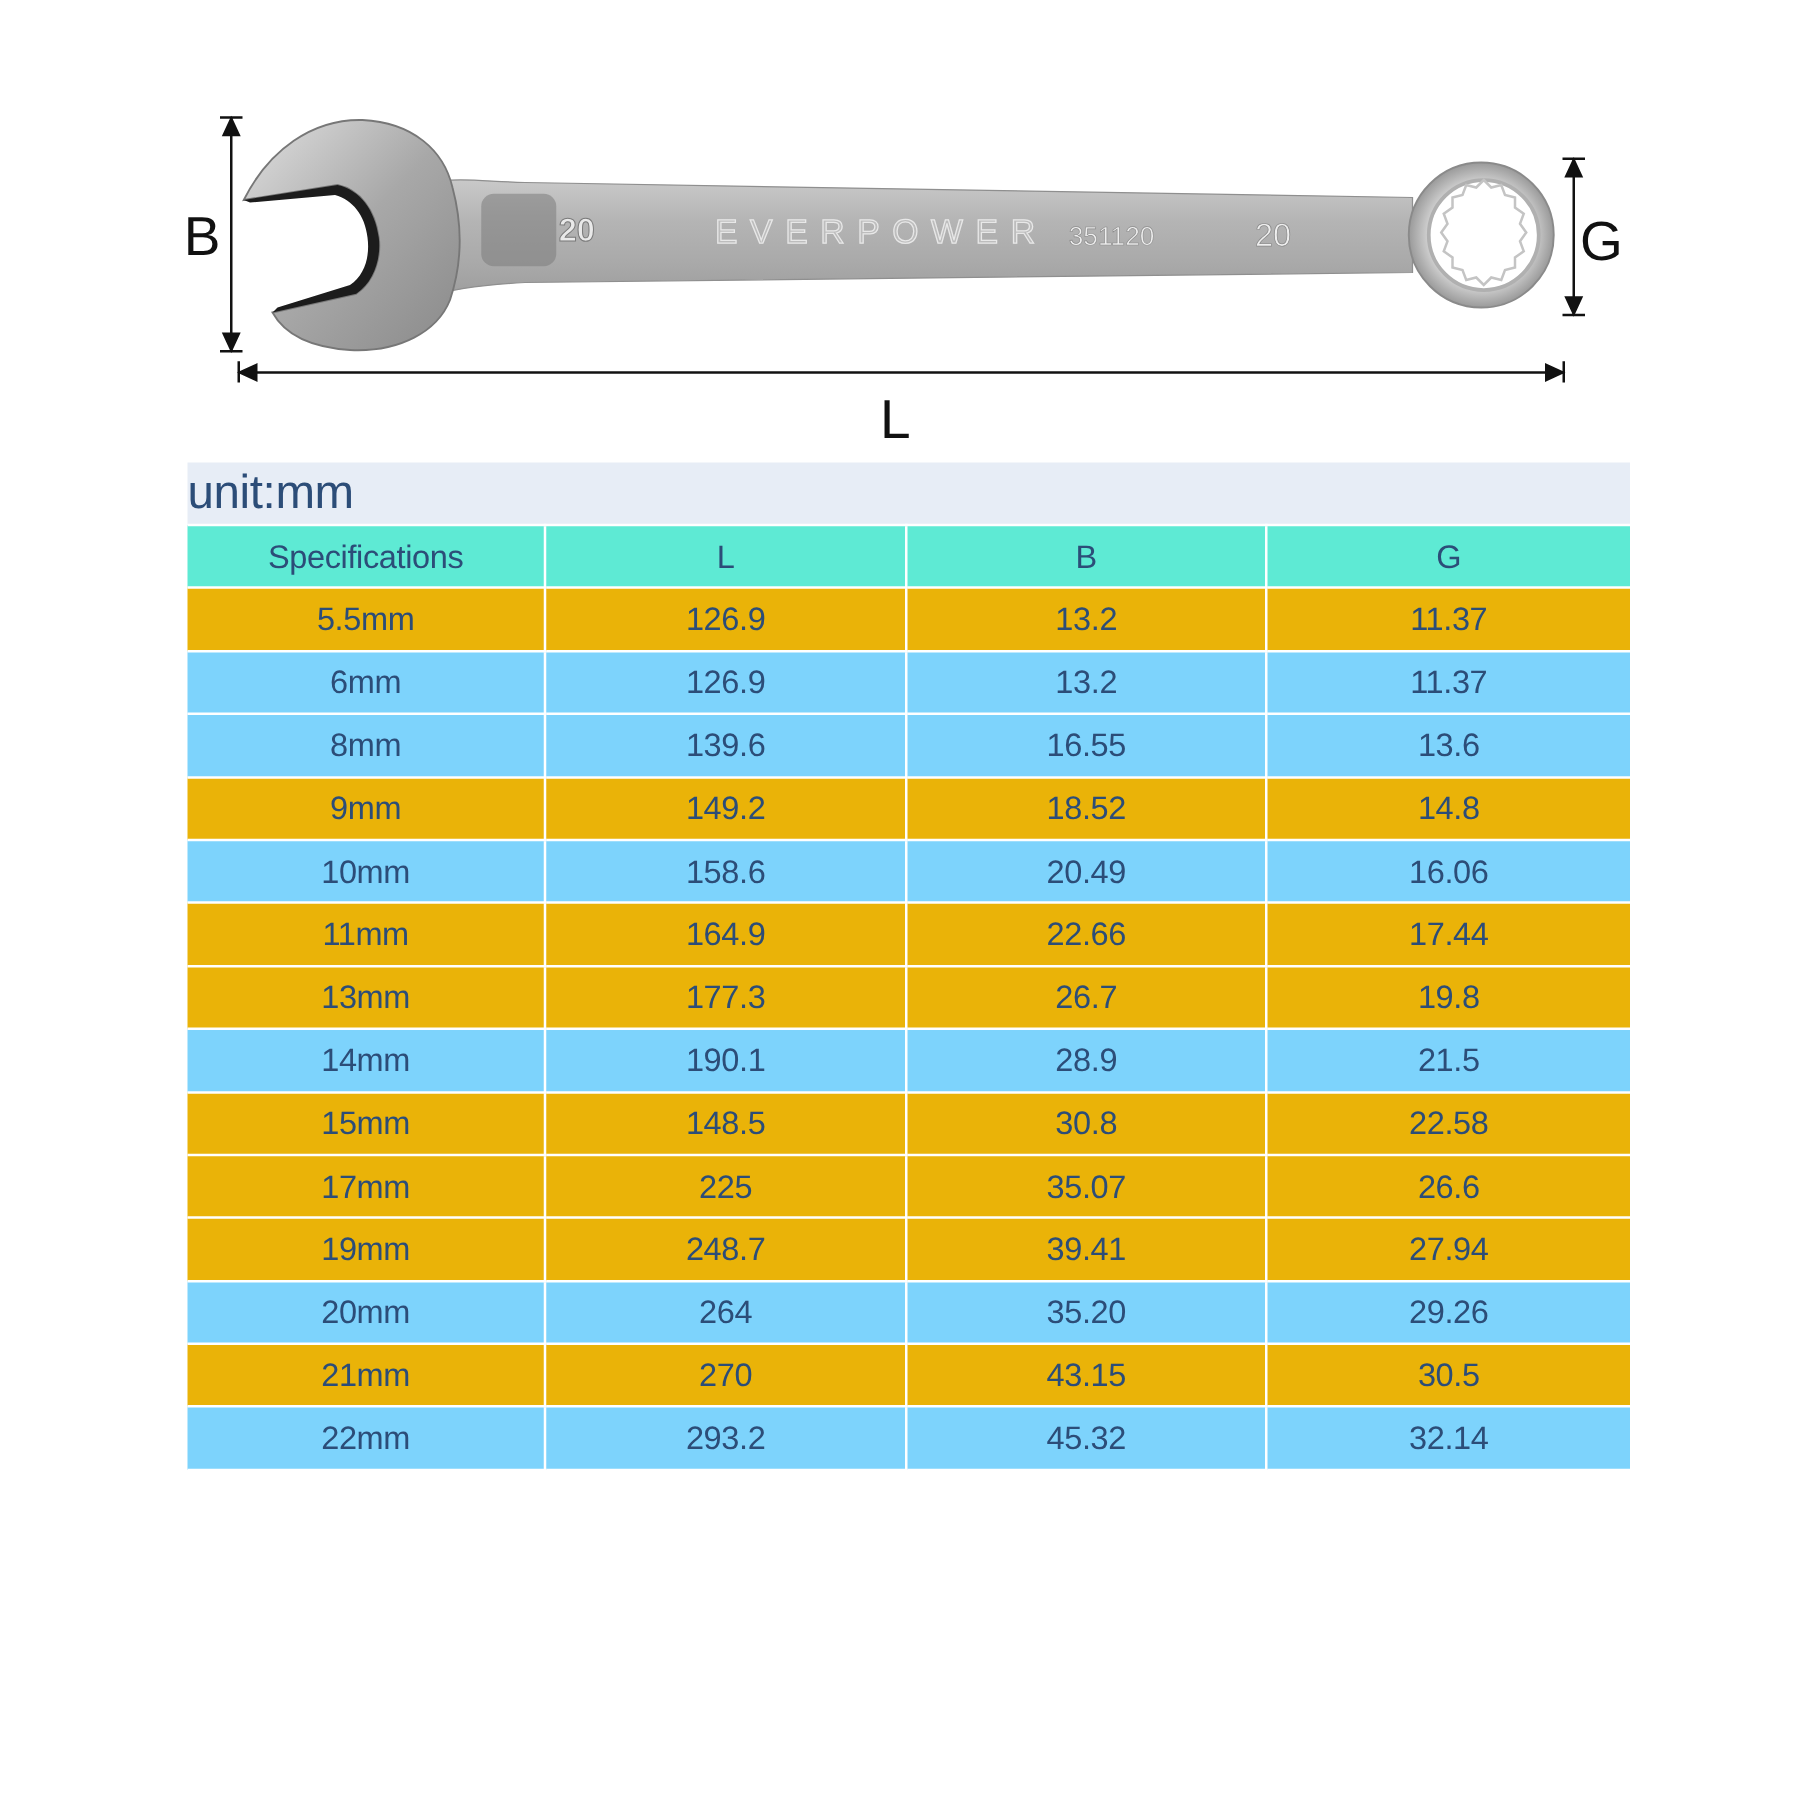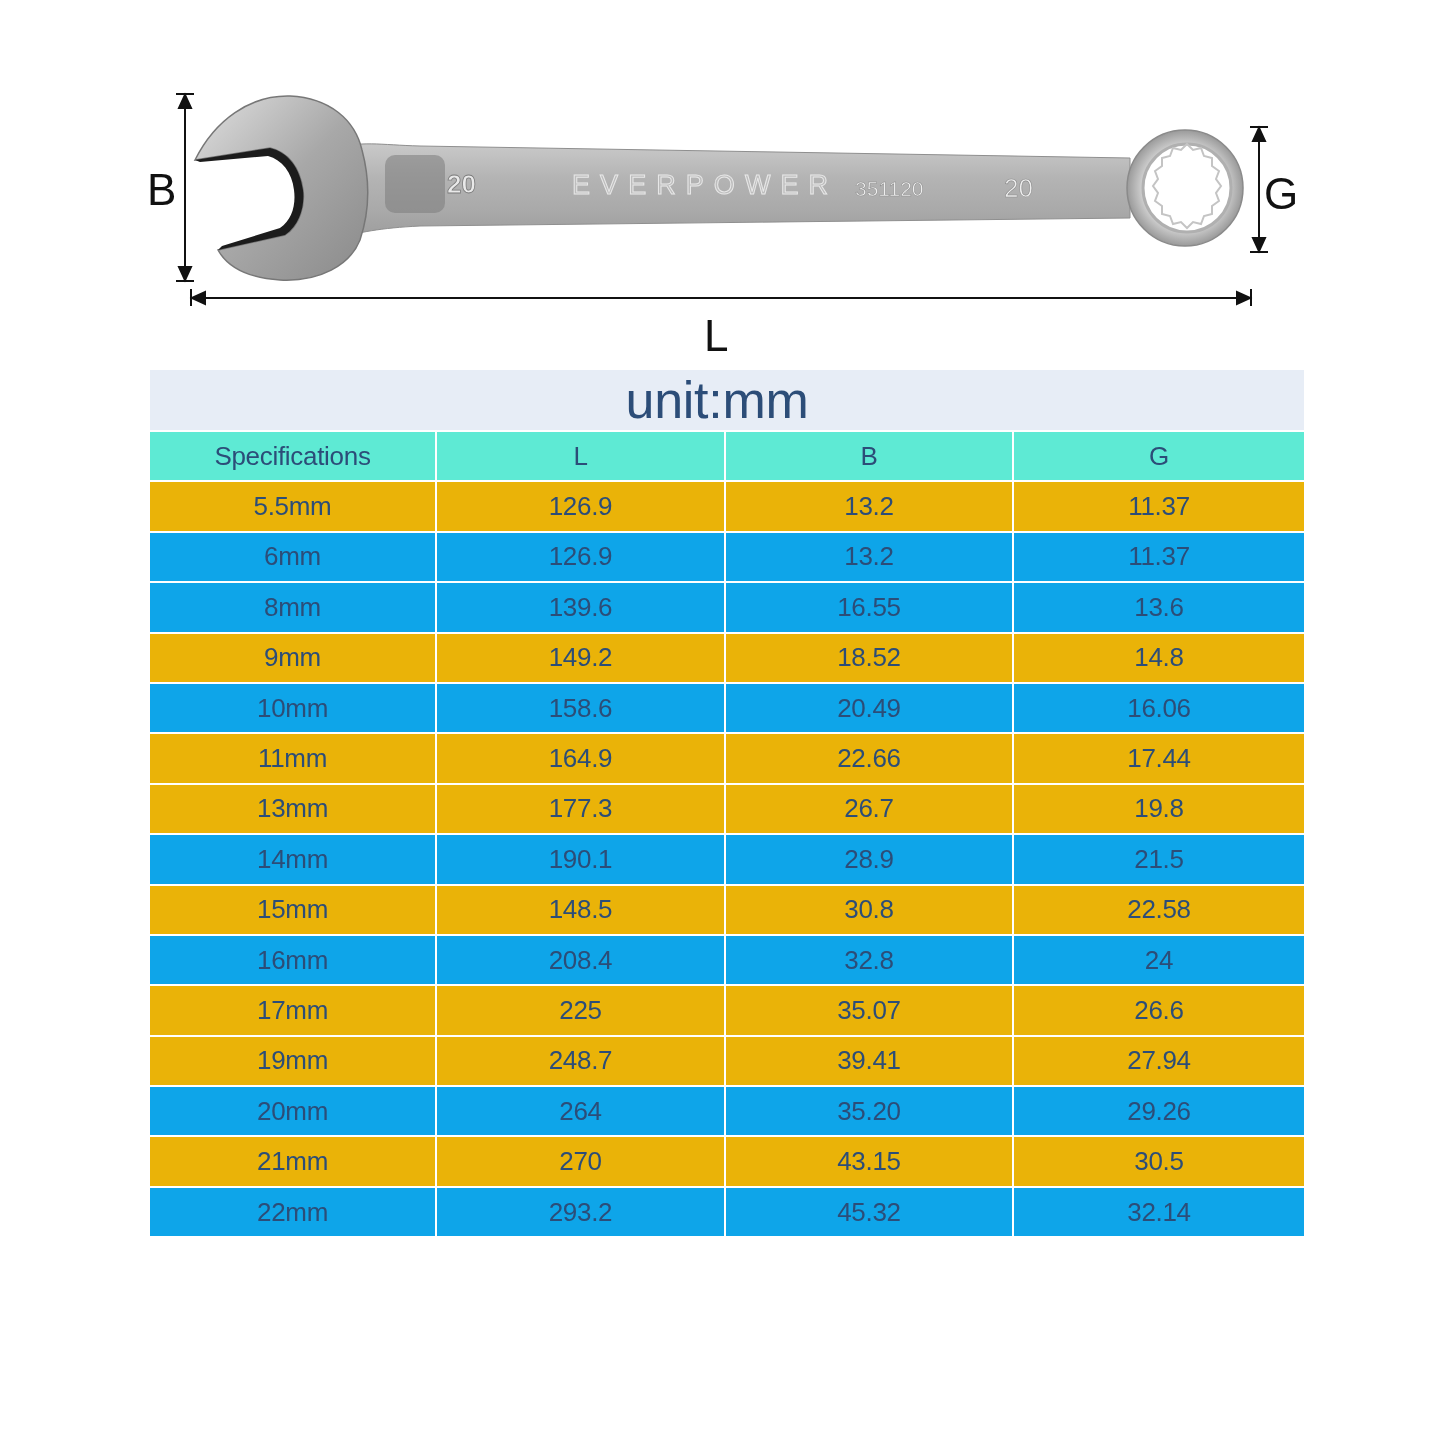--- a/index.html
+++ b/index.html
@@ -21,27 +21,27 @@
     .spec-table {
       position: absolute; left: 150px; top: 370px; width: 1154px;
       border-collapse: collapse; table-layout: fixed;
     }
     .spec-table td, .spec-table th {
       height: 50.4px; text-align: center; vertical-align: middle;
       color: #2c4d78; font-weight: normal; font-size: 26px;
       border: 2px solid #ffffff; letter-spacing: -0.3px;
     }
     .unit-row td {
-      height: 50px; text-align: center; padding-right: 20px;
-      font-size: 52px; background: #e7edf6; border-top: none;
+      height: 50px; text-align: left; padding-right: 20px;
+      font-size: 38px; background: #e7edf6; border-top: none;
       border-left: none; border-right: none;
     }
     .header-row th { background: #5eead4; font-size: 26px; }
     .row-odd td { background: #eab308; }
-    .row-even td { background: #0ea5e9; }
+    .row-even td { background: #7dd3fc; }
     .col-spec { width: 286px; }
     .col-l { width: 289px; }
     .col-b { width: 288px; }
     .col-g { width: 291px; }
     .spec-table tr td:first-child, .spec-table tr th:first-child { border-left: none; }
     .spec-table tr td:last-child, .spec-table tr th:last-child { border-right: none; }
   </style>
 </head>
 <body>
 
@@ -180,26 +180,20 @@
         <td>190.1</td>
         <td>28.9</td>
         <td>21.5</td>
       </tr>
       <tr class="row-odd">
         <td>15mm</td>
         <td>148.5</td>
         <td>30.8</td>
         <td>22.58</td>
       </tr>
-      <tr class="row-even">
-        <td>16mm</td>
-        <td>208.4</td>
-        <td>32.8</td>
-        <td>24</td>
-      </tr>
       <tr class="row-odd">
         <td>17mm</td>
         <td>225</td>
         <td>35.07</td>
         <td>26.6</td>
       </tr>
       <tr class="row-odd">
         <td>19mm</td>
         <td>248.7</td>
         <td>39.41</td>

